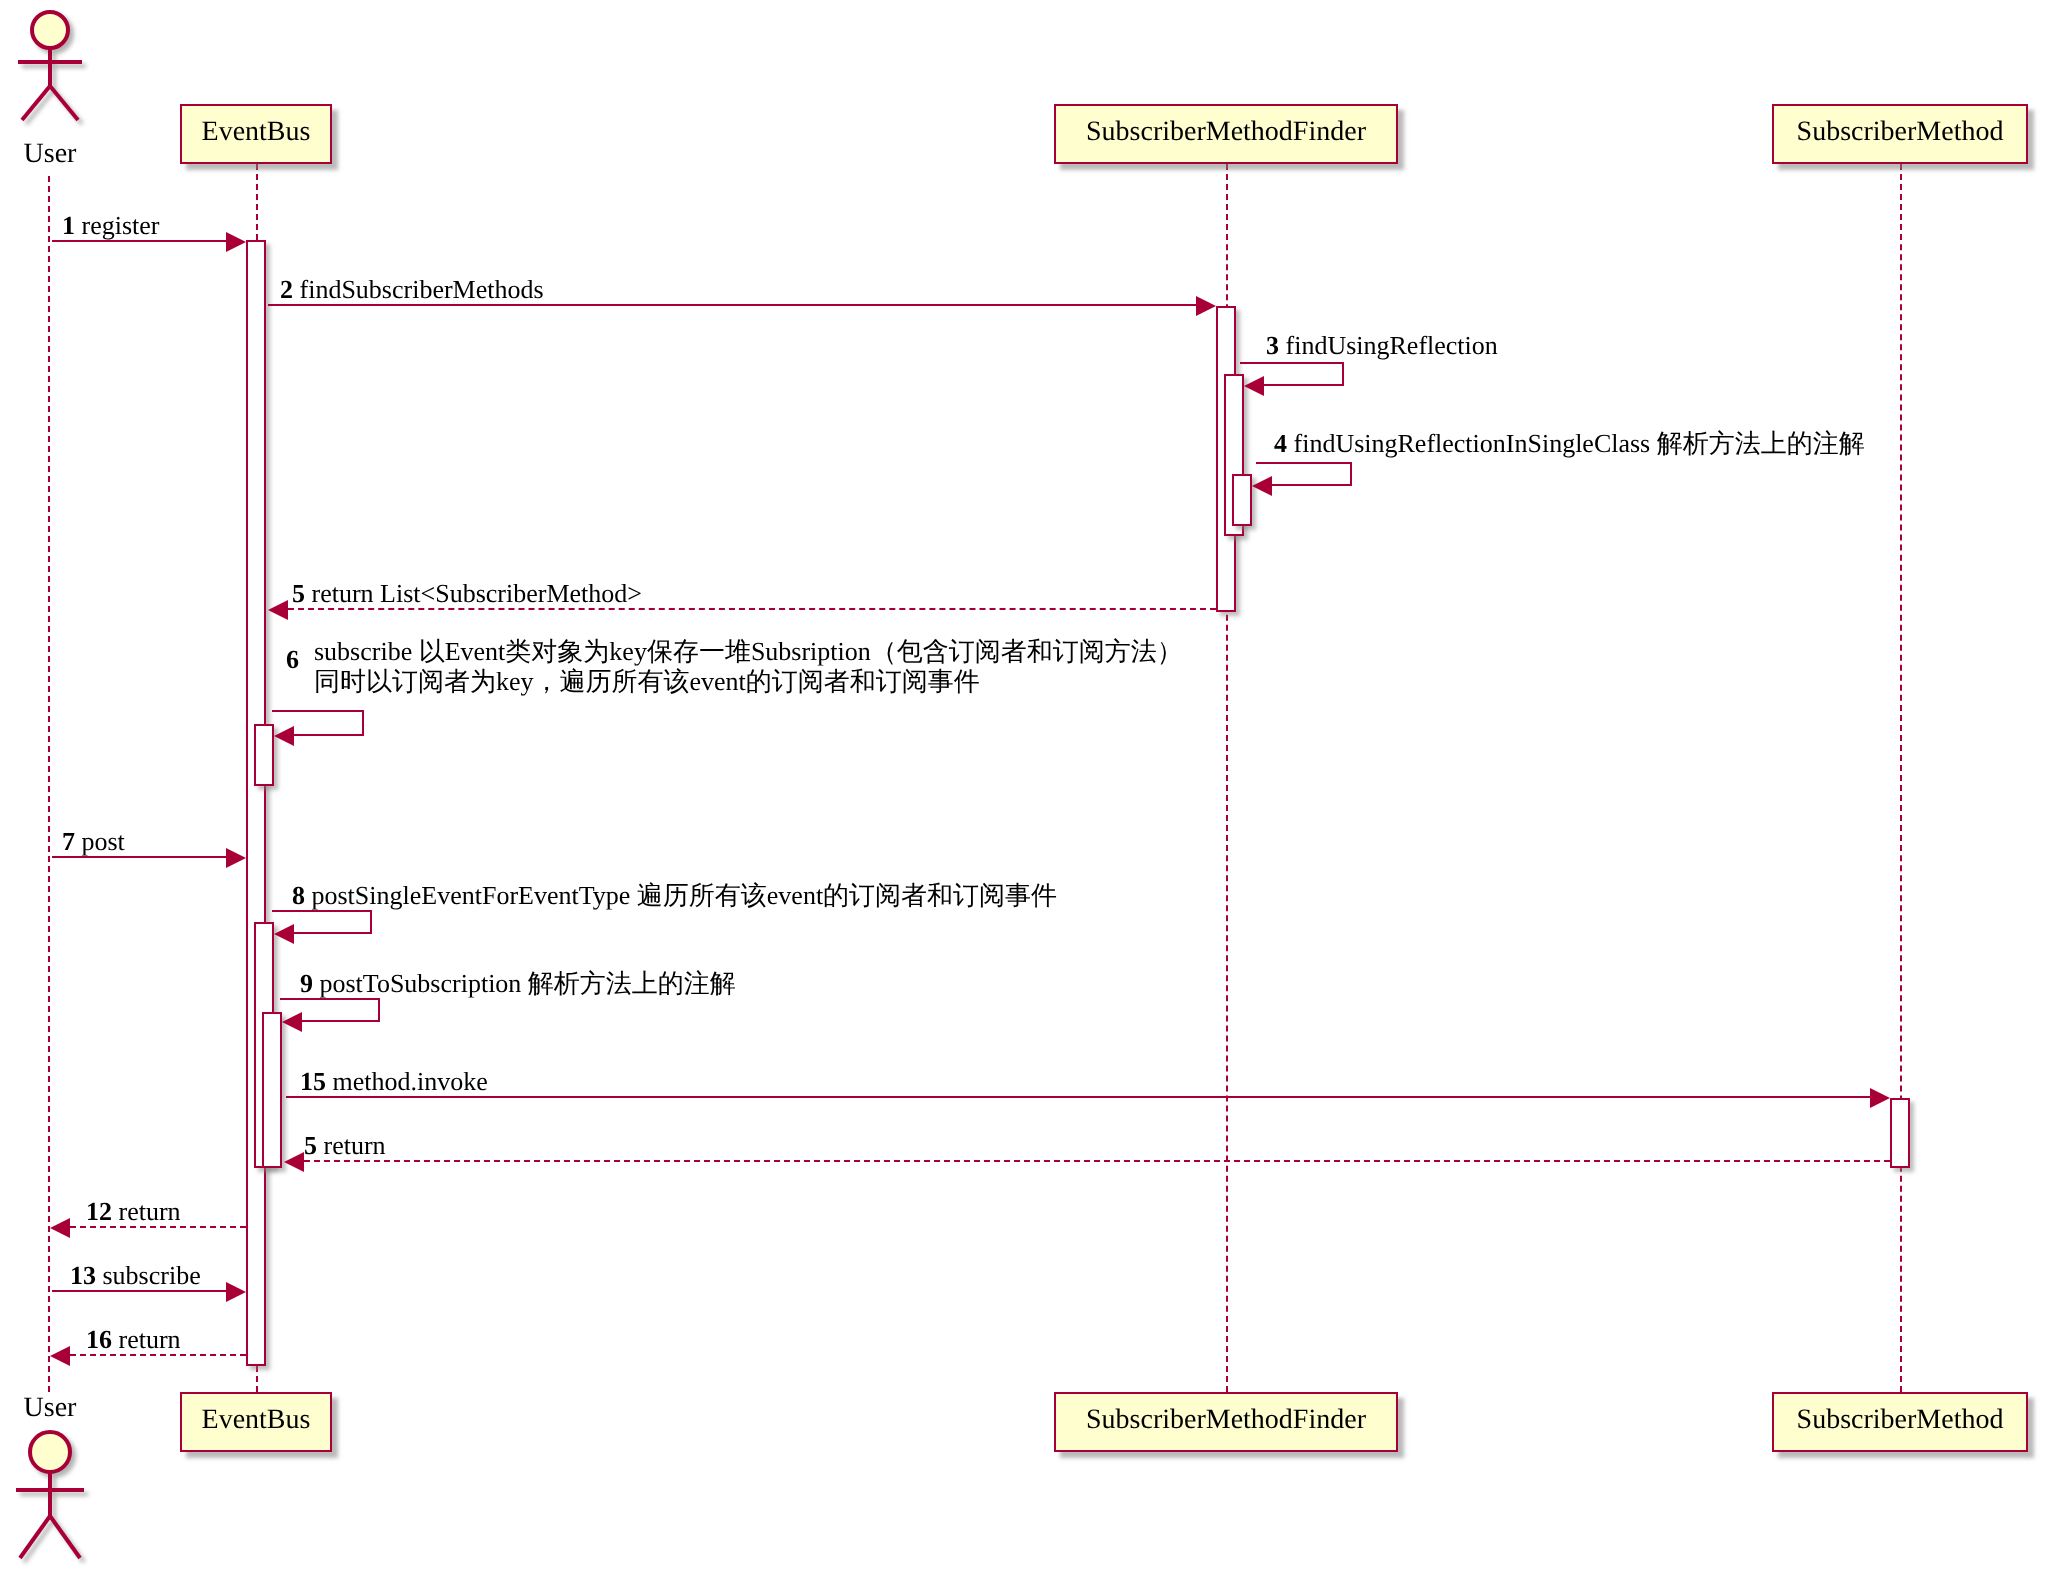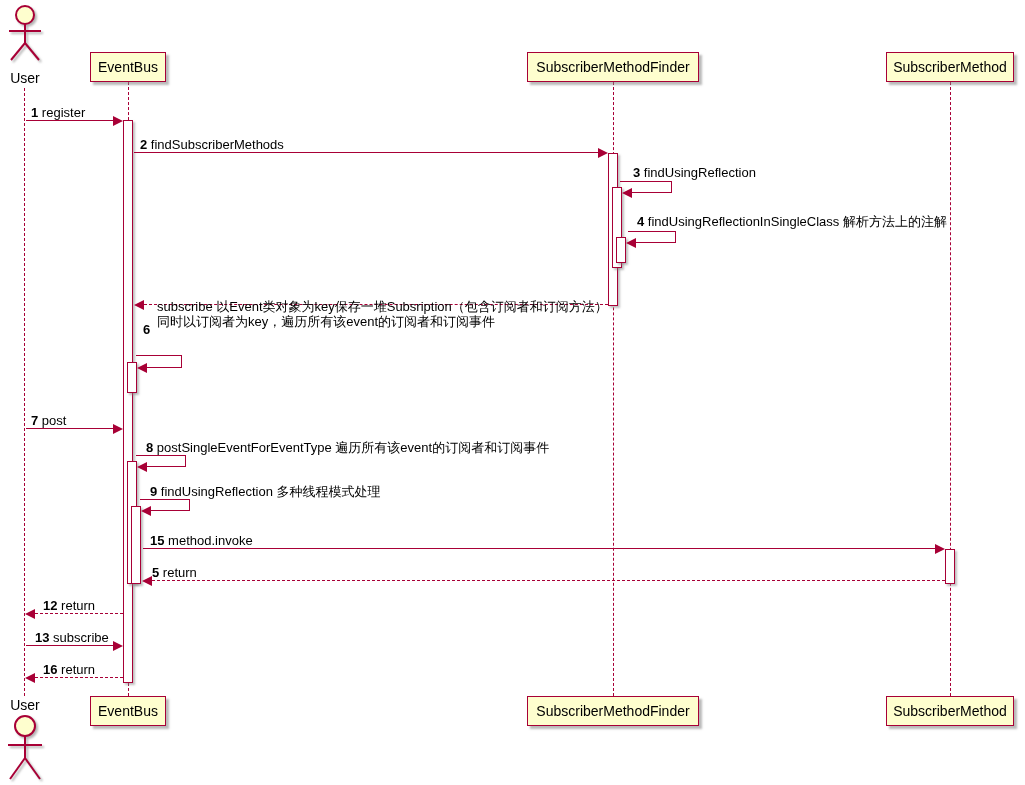--- a/index.html
+++ b/index.html
@@ -1,17 +1,17 @@
 <!DOCTYPE html>
 <html><head>
 <meta charset="utf-8">
 <style>
   html,body{margin:0;padding:0;background:#fff;}
   #stage{position:relative;width:1025px;height:785px;background:#ffffff;overflow:hidden;
-         font-family:Liberation Sans, sans-serif;color:#000;}
+         font-family:Liberation Serif, serif;color:#000;}
   
   .pbox{position:absolute;height:30px;background:#FEFECE;border:1.5px solid #A80036;
         box-shadow:3px 3px 2px rgba(130,130,130,.55);display:flex;align-items:center;justify-content:center;
         font-size:14px;box-sizing:border-box;z-index:4;}
   
   .lifeline{position:absolute;width:0;border-left:1.5px dashed #A80036;z-index:1;}
   
   .act{position:absolute;width:10px;background:#fff;border:1.5px solid #A80036;box-sizing:border-box;
        box-shadow:2px 2px 2px rgba(130,130,130,.5);z-index:2;}
   
@@ -98,41 +98,42 @@
   <div class="vline" style="left:671px;top:181px;height:12px"></div>
   <div class="hline" style="left:632px;top:192px;width:40px"></div>
   <div class="ah l" style="left:622px;top:188px"></div>
 
   <div class="mtext" style="left:637px;top:214px"><b class="mnum">4</b> <span>findUsingReflectionInSingleClass 解析方法上的注解</span></div>
   <div class="hline" style="left:628px;top:231px;width:48px"></div>
   <div class="vline" style="left:675px;top:231px;height:12px"></div>
   <div class="hline" style="left:636px;top:242px;width:40px"></div>
   <div class="ah l" style="left:626px;top:238px"></div>
 
+  <div class="mtext" style="left:146px;top:289px"><b class="mnum">5</b> <span>return List&lt;SubscriberMethod&gt;</span></div>
   <div class="hline dashed" style="left:144px;top:304px;width:464px"></div>
   <div class="ah l" style="left:134px;top:300px"></div>
 
   <div class="mtext mnum" style="left:143px;top:322px">6</div>
-  <div class="mtext" style="left:157px;top:299px"><span>subscribe 以Event类对象为key保存一堆Subsription（包含订阅者和订阅方法）</span><br><span>同时以订阅者为key，遍历所有该event的订阅者和订阅事件</span></div>
+  <div class="mtext" style="left:157px;top:318px"><span>subscribe 以Event类对象为key保存一堆Subsription（包含订阅者和订阅方法）</span><br><span>同时以订阅者为key，遍历所有该event的订阅者和订阅事件</span></div>
   <div class="hline" style="left:136px;top:355px;width:46px"></div>
   <div class="vline" style="left:181px;top:355px;height:13px"></div>
   <div class="hline" style="left:147px;top:367px;width:35px"></div>
   <div class="ah l" style="left:137px;top:363px"></div>
 
   <div class="mtext" style="left:31px;top:413px"><b class="mnum">7</b> <span>post</span></div>
   <div class="hline" style="left:26px;top:428px;width:88px"></div>
   <div class="ah r" style="left:113px;top:424px"></div>
 
   <div class="mtext" style="left:146px;top:440px"><b class="mnum">8</b> <span>postSingleEventForEventType 遍历所有该event的订阅者和订阅事件</span></div>
   <div class="hline" style="left:136px;top:455px;width:50px"></div>
   <div class="vline" style="left:185px;top:455px;height:12px"></div>
   <div class="hline" style="left:147px;top:466px;width:39px"></div>
   <div class="ah l" style="left:137px;top:462px"></div>
 
-  <div class="mtext" style="left:150px;top:484px"><b class="mnum">9</b> <span>findUsingReflection 多种线程模式处理</span></div>
+  <div class="mtext" style="left:150px;top:484px"><b class="mnum">9</b> <span>postToSubscription 解析方法上的注解</span></div>
   <div class="hline" style="left:140px;top:499px;width:50px"></div>
   <div class="vline" style="left:189px;top:499px;height:12px"></div>
   <div class="hline" style="left:151px;top:510px;width:39px"></div>
   <div class="ah l" style="left:141px;top:506px"></div>
 
   <div class="mtext" style="left:150px;top:533px"><b class="mnum">15</b> <span>method.invoke</span></div>
   <div class="hline" style="left:143px;top:548px;width:793px"></div>
   <div class="ah r" style="left:935px;top:544px"></div>
 
   <div class="mtext" style="left:152px;top:565px"><b class="mnum">5</b> <span>return</span></div>

